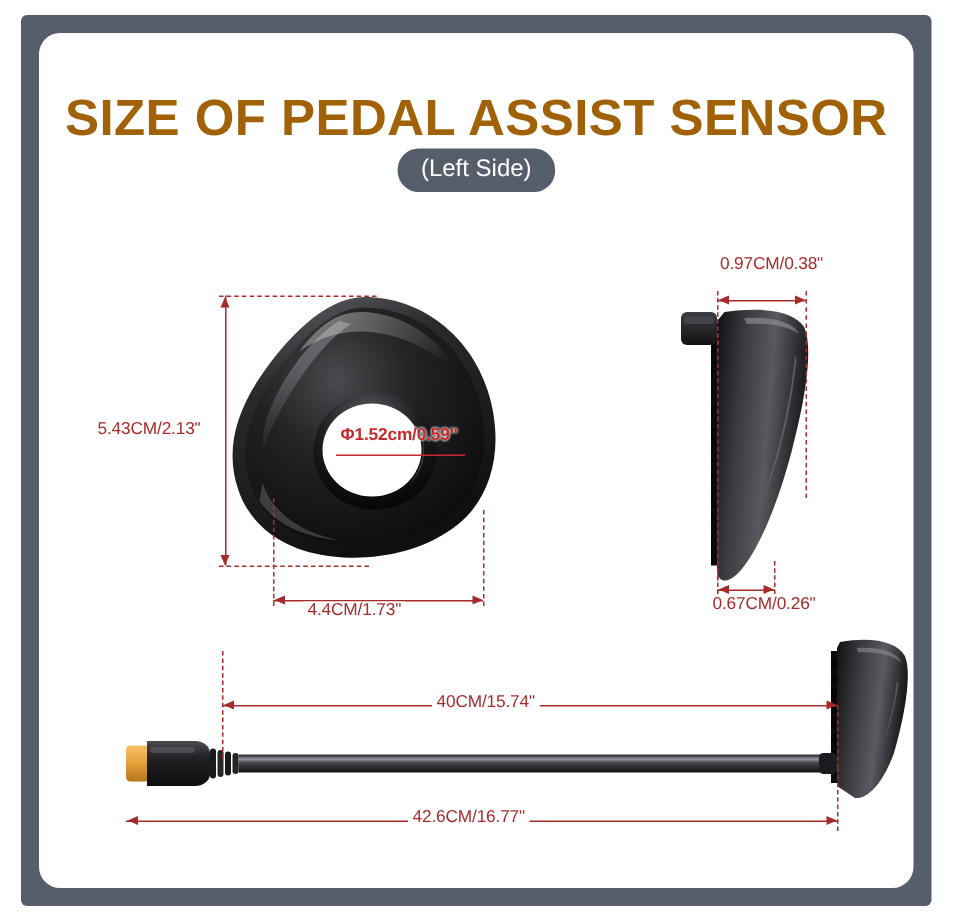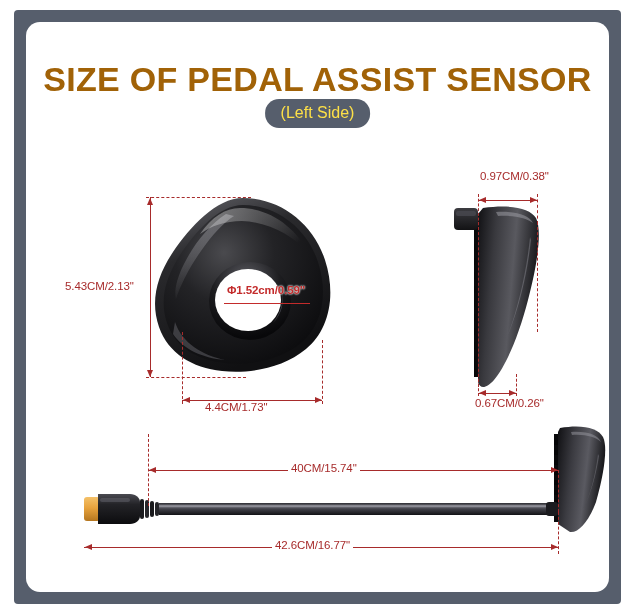--- a/index.html
+++ b/index.html
@@ -49,21 +49,21 @@
     color: #a16207;
     white-space: nowrap;
     margin-top: 12px;
   }
   #side-badge {
     position: absolute;
     left: 50%;
     top: 77px;
     transform: translateX(-50%);
     background: #565e6c;
-    color: #fde047;
+    color: #ffffff;
     font-size: 16px;
     padding: 5px 16px 6px 16px;
     border-radius: 14px;
     white-space: nowrap;
     text-align: center;
   }
 
   
   .dim-label {
     position: absolute;

